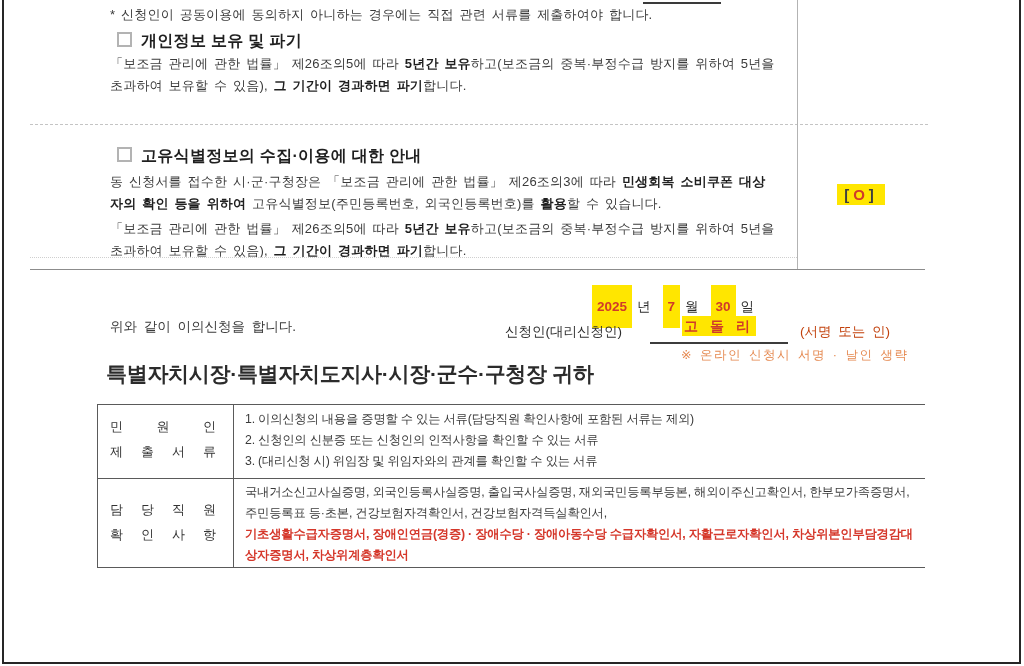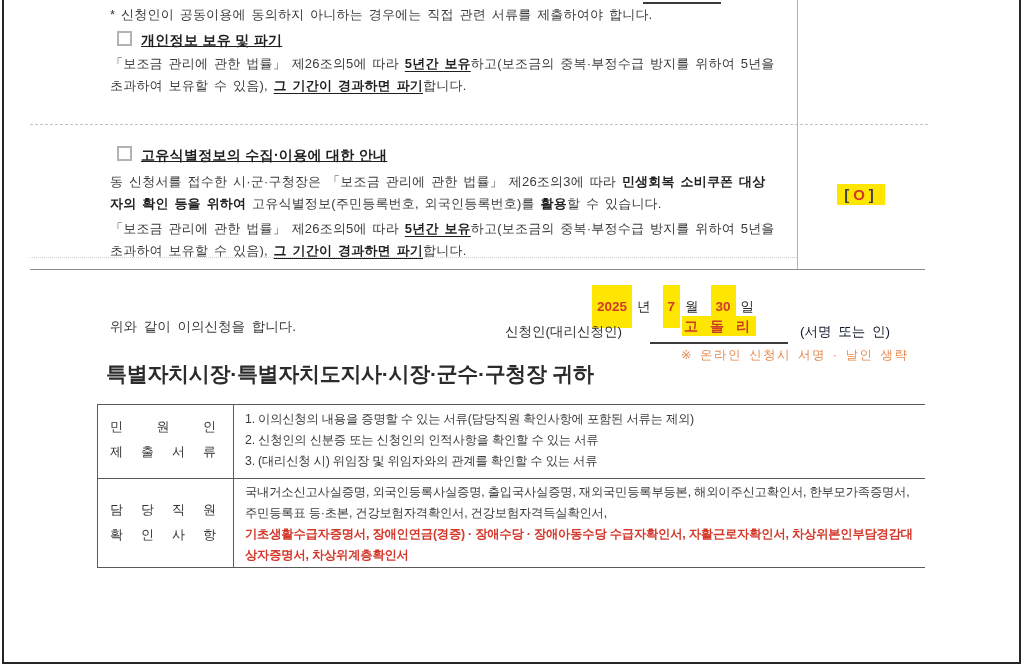--- a/index.html
+++ b/index.html
@@ -5,37 +5,37 @@
   html,body{margin:0;padding:0;background:#ffffff;}
   .page{
     position:relative;width:1024px;height:666px;background:#ffffff;overflow:hidden;
     font-family:"Liberation Sans","DejaVu Sans",sans-serif;color:#3a3a3a;
   }
   
   .frame{position:absolute;background:#262626;}
   .line{position:absolute;}
   .bodyline{position:absolute;white-space:nowrap;font-size:13px;line-height:16px;word-spacing:2px;letter-spacing:0.2px;color:#3a3a3a;}
   .b{font-weight:bold;color:#1f1f1f;}
-  .u{text-decoration:underline;text-underline-offset:3px;margin-top:23px;}
-  .sec-title{position:absolute;white-space:nowrap;font-size:14px;font-weight:bold;color:#1f1f1f;letter-spacing:0.3px;text-decoration:underline;}
+  .u{text-underline-offset:3px;margin-top:23px;}
+  .sec-title{position:absolute;white-space:nowrap;font-size:16px;font-weight:bold;color:#1f1f1f;letter-spacing:0.3px;}
   .cb{display:inline-block;width:11px;height:11px;border:2px solid #b3b3b3;margin-right:9px;vertical-align:-1px;background:#fff;}
   .hl{background:#ffe600;}
   .num{color:#d03a2a;font-weight:bold;}
   .answer-box{position:absolute;left:797px;top:186px;width:128px;text-align:center;font-size:15px;font-weight:bold;}
   .answer-box .hl{padding:2px 7px;letter-spacing:4px;}
   .answer-box .br{color:#3f3f3f;}
   .answer-box .num{font-size:15px;}
   .closing{position:absolute;left:110px;top:280px;font-size:13.5px;word-spacing:3px;white-space:nowrap;margin-top:38px;}
   .date-row{position:absolute;left:592px;top:298px;font-size:13.5px;white-space:nowrap;color:#2e2e2e;}
   .date-row .hl{padding:14px 5px;font-size:13.5px;}
   .date-row .lab{margin:0 12px 0 5px;}
   .sig-label{position:absolute;left:505px;top:323px;font-size:13.5px;white-space:nowrap;color:#2e2e2e;}
   .sig-name{position:absolute;left:650px;top:317px;width:138px;height:25px;border-bottom:2px solid #3c3c3c;text-align:center;}
   .sig-name .hl{padding:2px 2px;font-size:14px;letter-spacing:4px;}
-  .sig-stamp{position:absolute;left:800px;top:323px;font-size:13.5px;white-space:nowrap;color:#0f172a;word-spacing:3px;}
+  .sig-stamp{position:absolute;left:800px;top:323px;font-size:13.5px;white-space:nowrap;color:#c2410c;word-spacing:3px;}
   .online-note{position:absolute;left:681px;top:347px;font-size:12.5px;letter-spacing:1.5px;word-spacing:2px;color:#e58a52;white-space:nowrap;}
   .recipient{position:absolute;left:106px;top:360px;font-size:21px;font-weight:bold;color:#2b2b2b;letter-spacing:-0.3px;white-space:nowrap;}
   .tbl-border{position:absolute;background:#5a5a5a;}
   .cell-head{position:absolute;left:110px;width:106px;font-size:13px;color:#333;}
   .chars{display:flex;justify-content:space-between;line-height:20px;}
   .tbl-lines{position:absolute;left:245px;font-size:12.3px;line-height:21px;letter-spacing:-0.2px;color:#3a3a3a;}
   .tbl-lines div{white-space:nowrap;}
   .red-item{color:#d5372a;font-weight:bold;}
   .frag{position:absolute;background:#3a3a3a;}
 </style>

